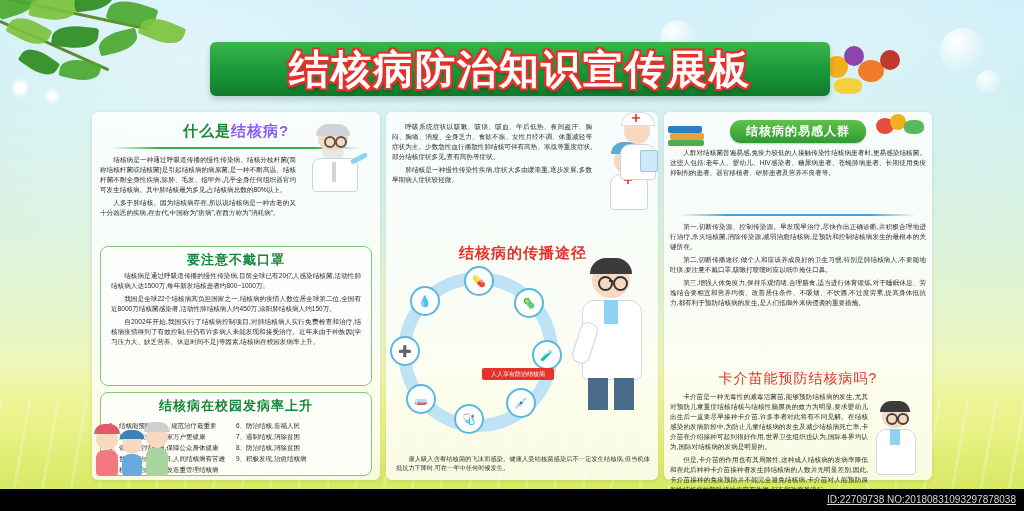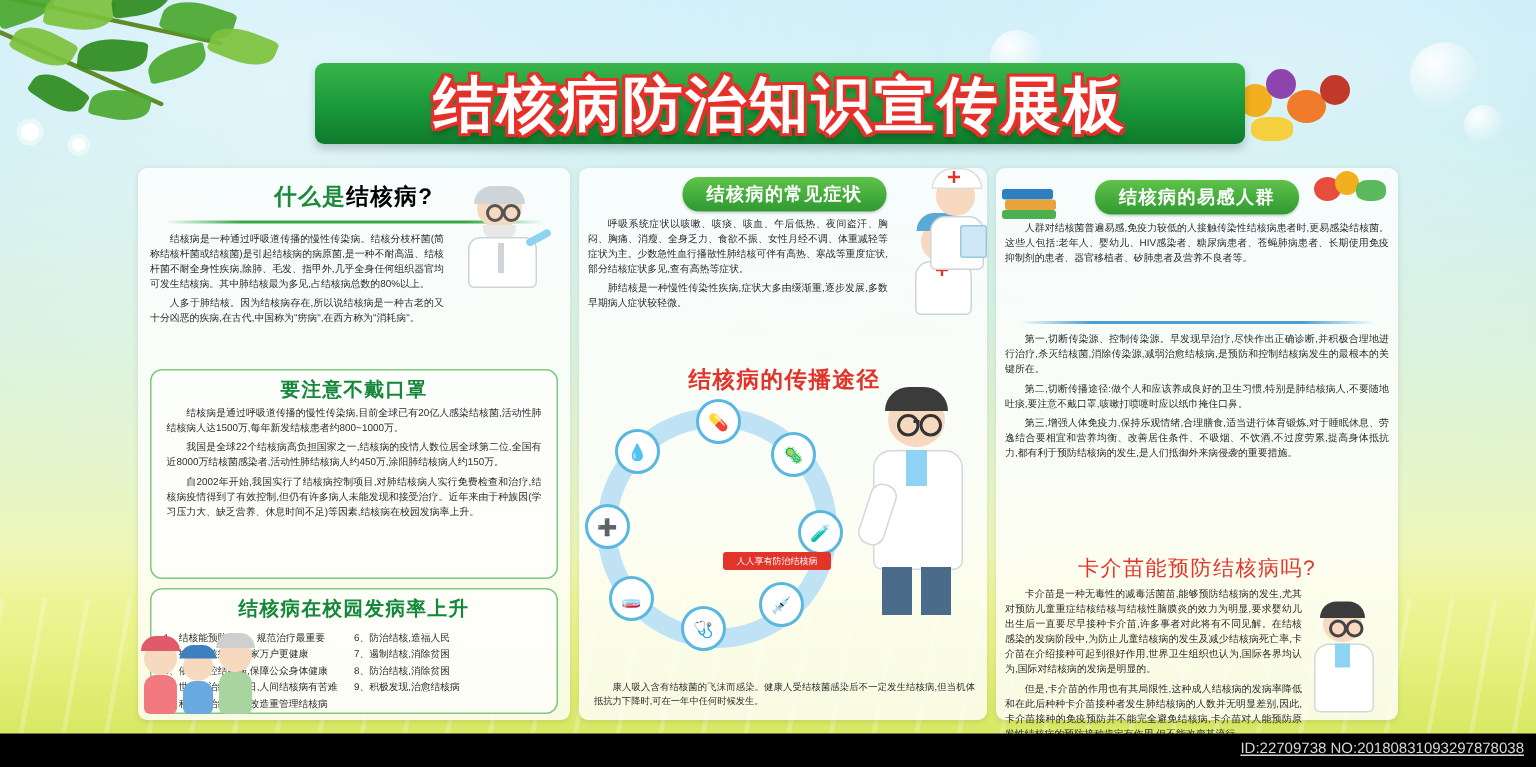--- a/index.html
+++ b/index.html
@@ -73,21 +73,21 @@
   .col-mid{left:386px;top:112px;width:272px;height:368px;}
   .col-right{left:664px;top:112px;width:268px;height:368px;}
 
   
   .h-green{
     color:#1d8a3a;font-weight:bold;text-align:center;
     font-size:15px;letter-spacing:1px;
     padding-bottom:4px;
     position:relative;
   }
-  .h-green .hl{color:#000000;}
+  .h-green .hl{color:#8b5cf6;}
   .h-rule{
     height:2px;background:linear-gradient(90deg,rgba(29,138,58,0) 0%,#36a94b 20%,#36a94b 80%,rgba(29,138,58,0) 100%);
     margin:2px 10px 6px 10px;border-radius:2px;
   }
   .body-text{
     font-size:6.6px;line-height:10px;color:#2b2b2b;text-align:justify;
     text-indent:2em;
   }
   .body-text p{margin:0 0 3px 0;}
 
@@ -301,23 +301,20 @@
     <div style="position:absolute;left:0;top:40px;width:22px;height:26px;border-radius:8px 8px 4px 4px;background:#f2797f;"></div>
     <div style="position:absolute;left:26px;top:24px;width:20px;height:20px;border-radius:50%;background:#f7d9bf;"></div>
     <div style="position:absolute;left:24px;top:20px;width:24px;height:9px;border-radius:12px 12px 0 0;background:#3d7fc1;"></div>
     <div style="position:absolute;left:26px;top:44px;width:20px;height:22px;border-radius:8px 8px 4px 4px;background:#6aa9e0;"></div>
     <div style="position:absolute;left:50px;top:16px;width:22px;height:22px;border-radius:50%;background:#f7d9bf;"></div>
     <div style="position:absolute;left:48px;top:12px;width:26px;height:10px;border-radius:13px 13px 0 0;background:#cfcfcf;"></div>
     <div style="position:absolute;left:50px;top:38px;width:22px;height:28px;border-radius:8px 8px 4px 4px;background:#a8d4a0;"></div>
   </div>
 
   <div class="blk symptoms">
-    <div style="text-align:center;">
-      <span class="pill">结核病的常见症状</span>
-    </div>
     <div class="body-text" style="width:200px;margin-top:4px;">
       <p>呼吸系统症状以咳嗽、咳痰、咳血、午后低热、夜间盗汗、胸闷、胸痛、消瘦、全身乏力、食欲不振、女性月经不调、体重减轻等症状为主。少数急性血行播散性肺结核可伴有高热、寒战等重度症状,部分结核症状多见,查有高热等症状。</p>
       <p>肺结核是一种慢性传染性疾病,症状大多由缓渐重,逐步发展,多数早期病人症状较轻微。</p>
     </div>
 
     <div class="nurse" style="left:212px;top:24px;">
       <div style="position:absolute;left:10px;top:6px;width:26px;height:26px;border-radius:50%;background:#f7d9bf;"></div>
       <div style="position:absolute;left:7px;top:0px;width:32px;height:12px;border-radius:16px 16px 0 0;background:#5aa9d6;"></div>
       <div style="position:absolute;left:6px;top:32px;width:36px;height:34px;background:#fff;border:1px solid #cfd4d8;border-radius:10px 10px 4px 4px;"></div>
       <div style="position:absolute;left:20px;top:34px;width:8px;height:8px;background:#e2342b;clip-path:polygon(40% 0,60% 0,60% 40%,100% 40%,100% 60%,60% 60%,60% 100%,40% 100%,40% 60%,0 60%,0 40%,40% 40%);"></div>

